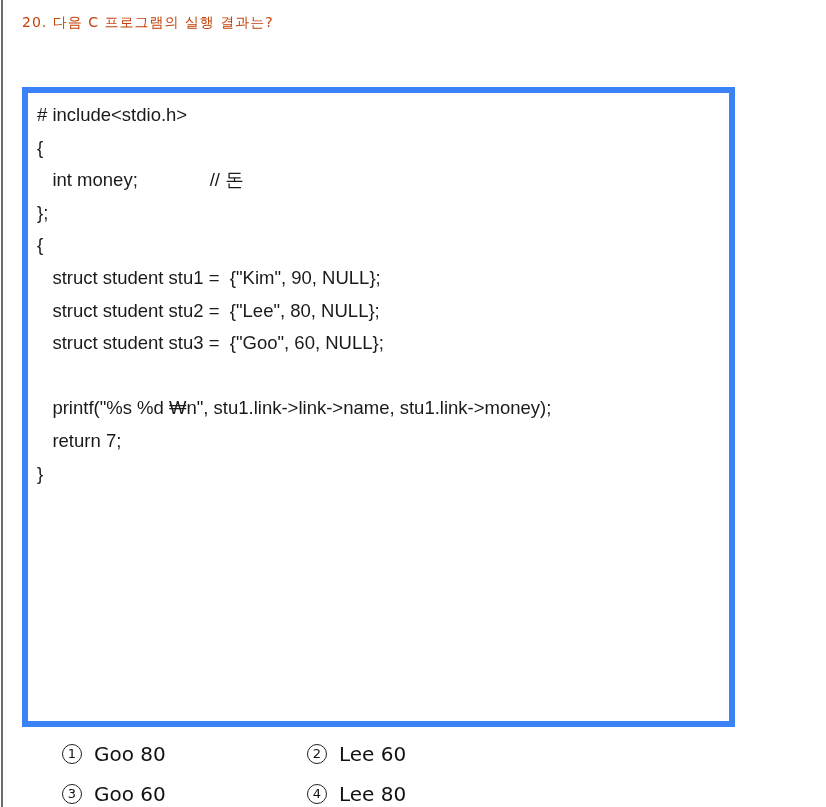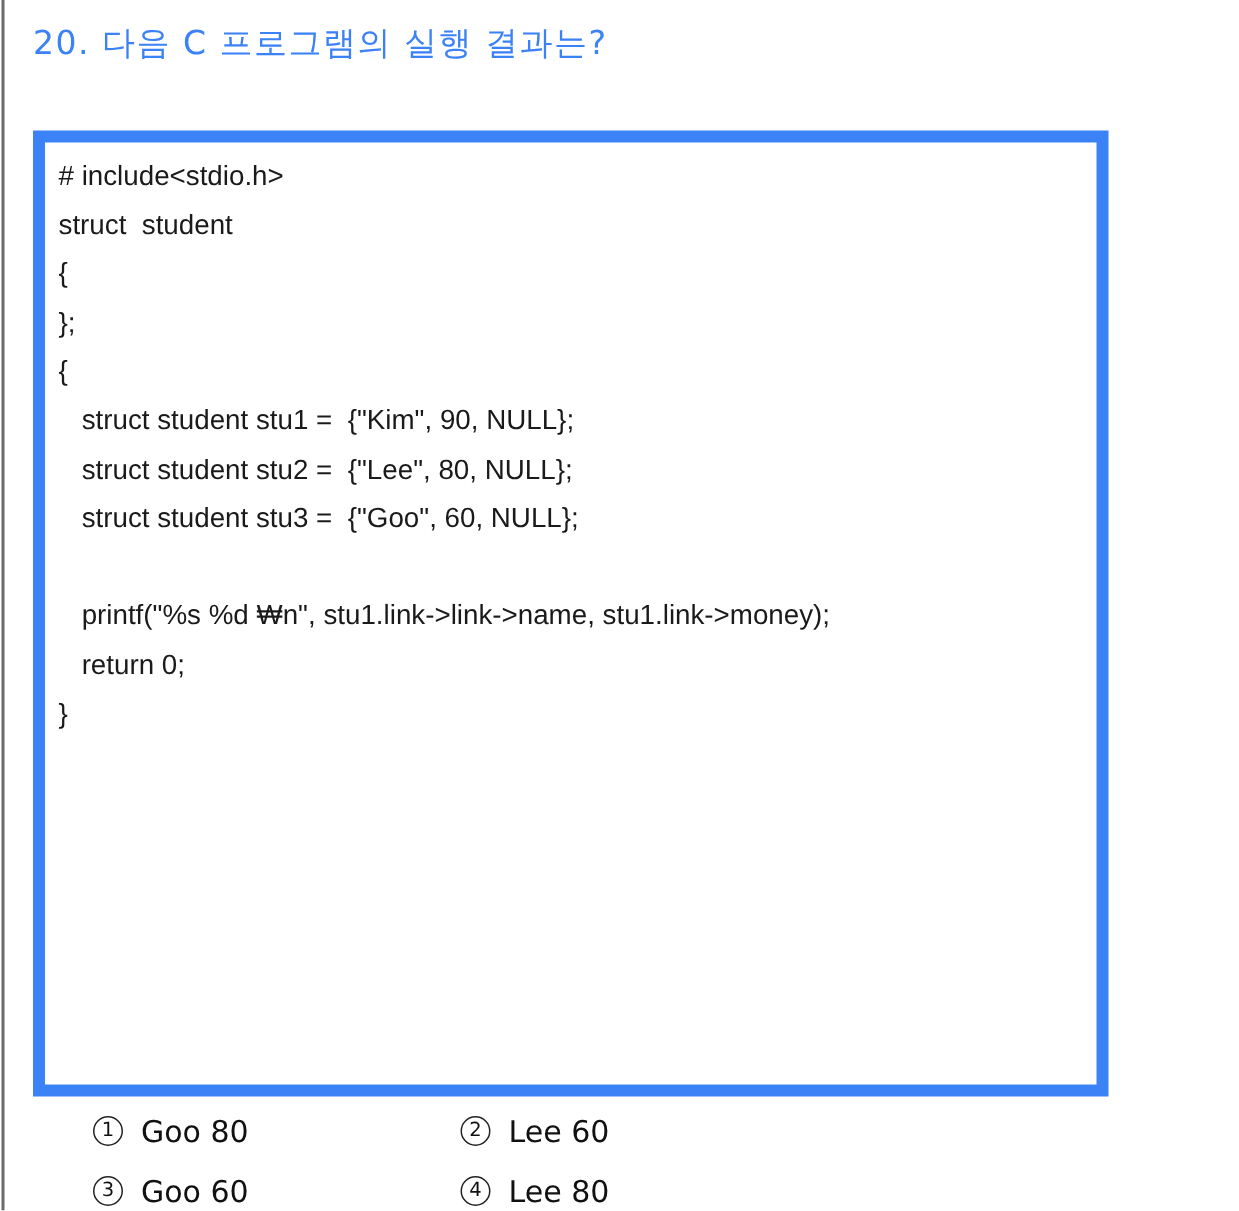--- a/index.html
+++ b/index.html
@@ -20,32 +20,32 @@
       top: 0;
       width: 2px;
       height: 807px;
       background: #6b6b6b;
     }
     .question-title {
       position: absolute;
       left: 22px;
       top: 14px;
       font-family: "DejaVu Sans", sans-serif;
-      font-size: 22px;
+      font-size: 14px;
       letter-spacing: 1px;
-      color: #3b82f6;
+      color: #c2410c;
       white-space: pre;
     }
     .code-box {
       position: absolute;
       left: 22px;
       top: 87px;
       width: 701px;
       height: 628px;
-      border: 8px solid #3b82f6;
+      border: 6px solid #3b82f6;
       background: #ffffff;
     }
     .code-lines {
       position: absolute;
       left: 9px;
       top: 6px;
       margin: 0;
       padding: 0;
       list-style: none;
       font-family: "Liberation Sans", sans-serif;
@@ -93,30 +93,30 @@
 </head>
 <body>
 
 <div class="page-left-border"></div>
 
 <div class="question-title">20. 다음 C 프로그램의 실행 결과는?</div>
 
 <div class="code-box">
   <ul class="code-lines">
     <li class="code-line"># include&lt;stdio.h&gt;</li>
-    <li class="code-line">struct  student</li>
     <li class="code-line">{</li>
+    <li class="code-line">   int money;              // 돈</li>
     <li class="code-line">};</li>
     <li class="code-line">{</li>
     <li class="code-line">   struct student stu1 =  {"Kim", 90, NULL};</li>
     <li class="code-line">   struct student stu2 =  {"Lee", 80, NULL};</li>
     <li class="code-line">   struct student stu3 =  {"Goo", 60, NULL};</li>
     <li class="code-line"></li>
     <li class="code-line">   printf("%s %d ₩n", stu1.link-&gt;link-&gt;name, stu1.link-&gt;money);</li>
-    <li class="code-line">   return 0;</li>
+    <li class="code-line">   return 7;</li>
     <li class="code-line">}</li>
   </ul>
 </div>
 
 <div class="options">
   <div class="option-row">
     <div class="option">
       <span class="option-marker">1</span>
       <span>Goo 80</span>
     </div>

